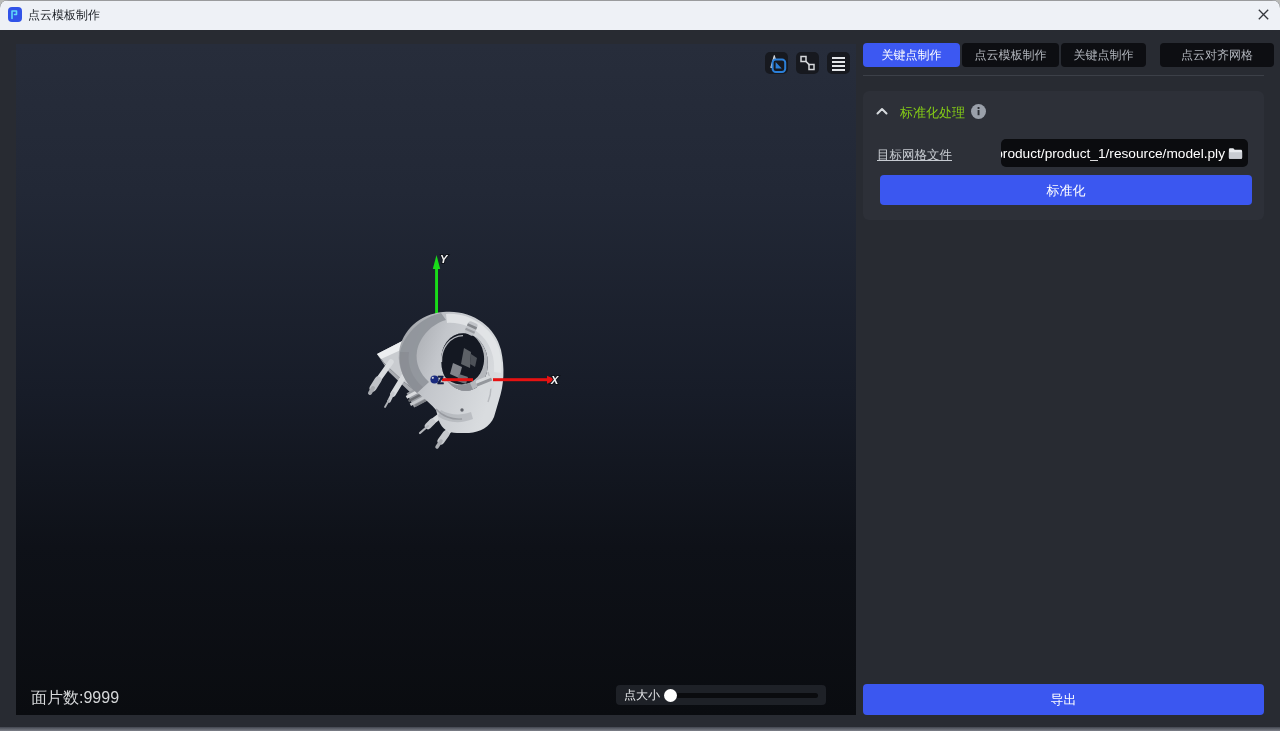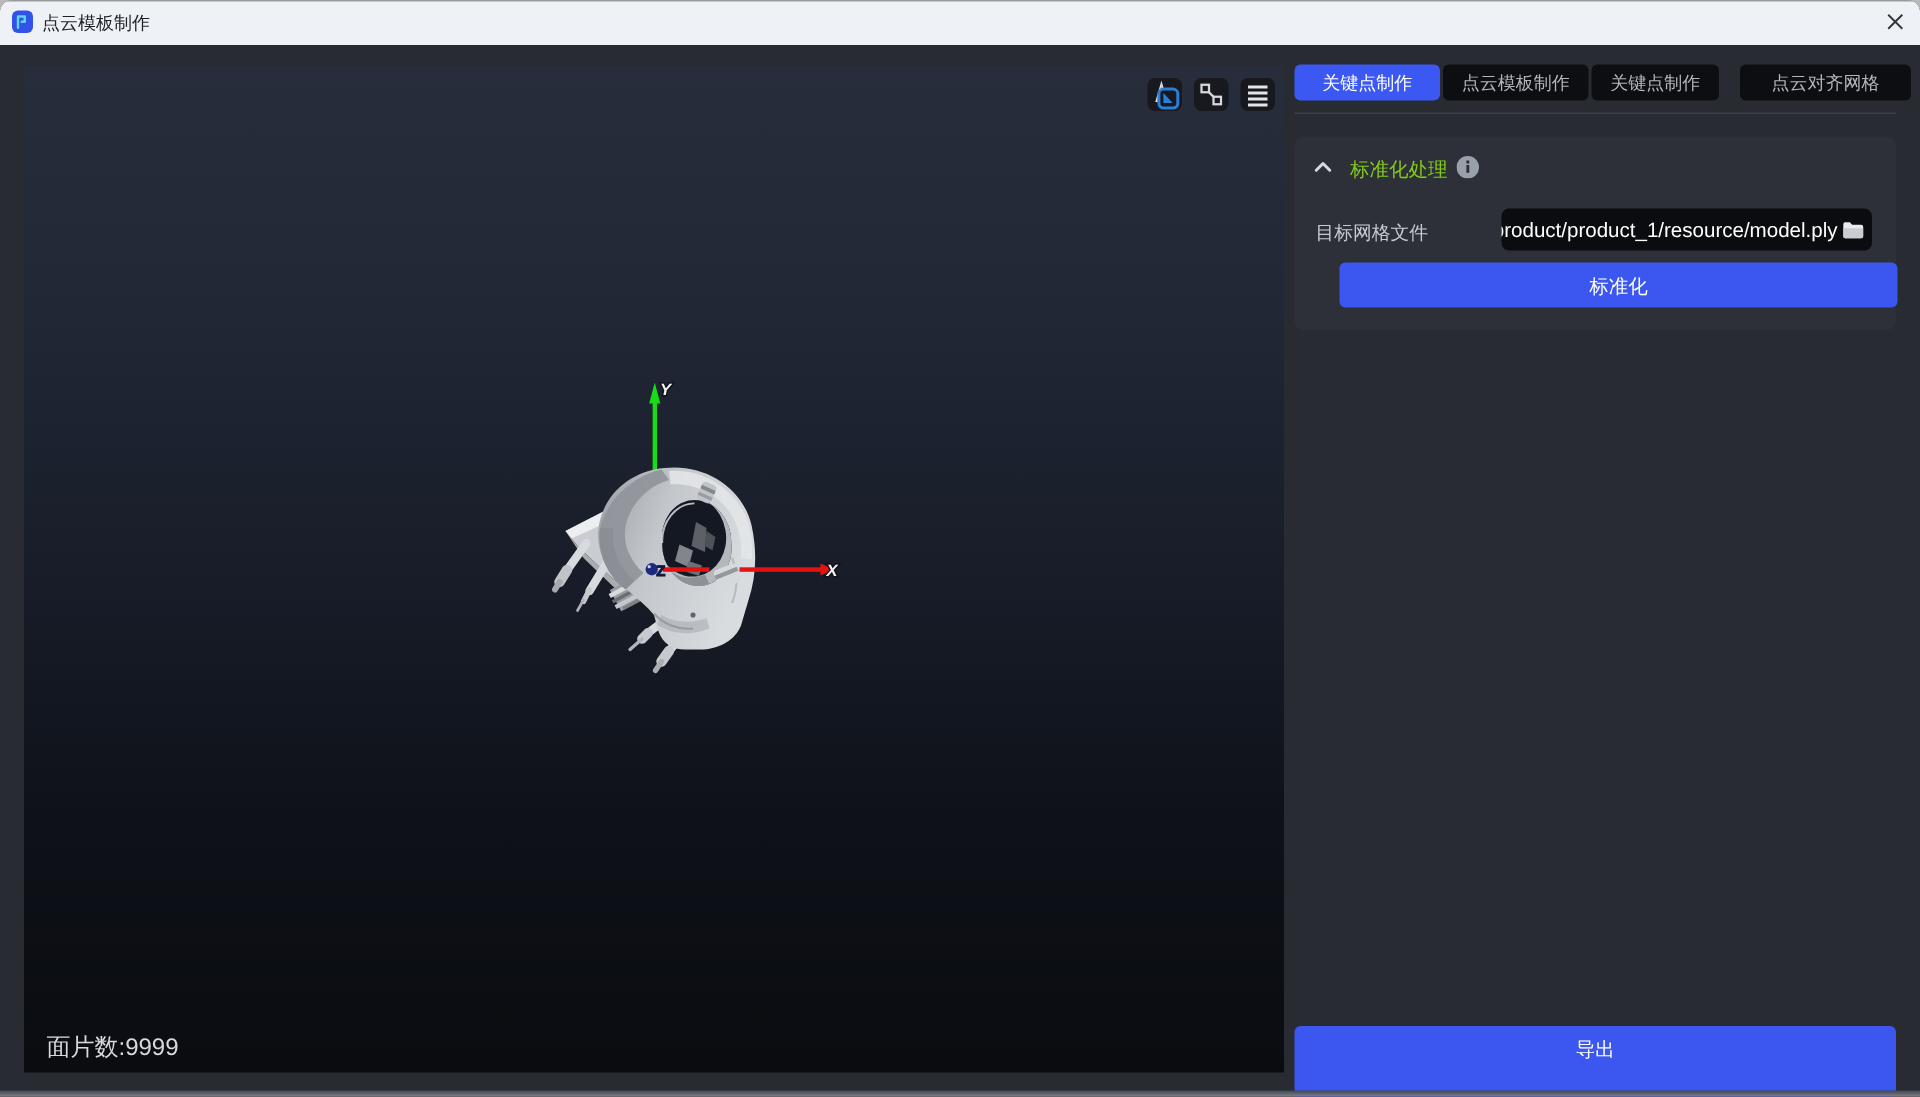--- a/index.html
+++ b/index.html
@@ -26,26 +26,26 @@
   .tab.inactive{background:#0d0e12;color:#b2b6bd;}
   #tab1{left:6px;width:97px;}
   #tab2{left:105px;width:97px;}
   #tab3{left:204px;width:85px;}
   #tab4{left:303px;width:114px;}
   #sep{position:absolute;left:6px;top:45px;width:401px;height:1px;background:#3c4048;}
   #card{position:absolute;left:6px;top:61px;width:401px;height:129px;background:#2d3038;border-radius:6px;}
   #chev{position:absolute;left:13px;top:16px;width:12px;height:8px;}
   #cardtitle{position:absolute;left:37px;top:13px;font-size:13px;color:#84cc16;}
   #infoicon{position:absolute;left:108px;top:13px;width:15px;height:15px;}
-  #fieldlabel{position:absolute;left:14px;top:56px;font-size:12.5px;color:#c7cbd1;}
+  #fieldlabel{position:absolute;left:14px;top:56px;font-size:12.5px;color:#c7cbd1;text-decoration:underline;}
   #inputbox{position:absolute;left:138px;top:48px;width:247px;height:28px;background:#0b0c0f;border-radius:5px;overflow:hidden;}
   #inputtext{position:absolute;right:23px;top:0;height:28px;line-height:29px;font-size:13.7px;color:#fff;white-space:nowrap;}
   #foldericon{position:absolute;right:5px;top:8px;width:15px;height:13px;}
-  #stdbtn{position:absolute;left:30px;top:84px;width:372px;height:30px;background:#3b57f0;border-radius:4px;color:#fff;font-size:13px;text-align:center;line-height:31px;}
-  #exportbtn{position:absolute;left:6px;top:654px;width:401px;height:48px;background:#3b57f0;border-radius:4px;color:#fff;font-size:13px;text-align:center;line-height:32px;}
+  #stdbtn{position:absolute;left:17px;top:84px;width:372px;height:30px;background:#3b57f0;border-radius:4px;color:#fff;font-size:13px;text-align:center;line-height:31px;}
+  #exportbtn{position:absolute;left:6px;top:654px;width:401px;height:31px;background:#3b57f0;border-radius:4px;color:#fff;font-size:13px;text-align:center;line-height:32px;}
   #bottomedge{position:absolute;left:0;bottom:0;width:1280px;height:4px;background:linear-gradient(180deg,#41454f,#7d8089);}
 </style>
 </head>
 <body>
 <div id="win">
   <div style="position:absolute;left:0;top:0;width:1280px;height:1px;background:#9a9b9d;z-index:9"></div>
   <div id="title">
     <div id="appicon">
       <svg width="14" height="15" viewBox="0 0 14 15" style="position:absolute;left:0;top:0">
         <path d="M4 11.5 L4 4 L8.5 4 L8.5 7.5 L6.5 7.5" fill="none" stroke="#5fd8f8" stroke-width="1.6" stroke-linecap="round" stroke-linejoin="round"></path>
@@ -189,20 +189,25 @@
       <svg width="23" height="22" viewBox="0 0 23 22">
         <g stroke="#e3e5e8" stroke-width="2">
           <line x1="5" y1="6" x2="18" y2="6"></line>
           <line x1="5" y1="10" x2="18" y2="10"></line>
           <line x1="5" y1="14" x2="18" y2="14"></line>
           <line x1="5" y1="18" x2="18" y2="18"></line>
         </g>
       </svg>
     </div>
     <div id="facecount">面片数:9999</div>
+    <div id="sliderbox">
+      <div id="sliderlabel">点大小</div>
+      <div id="slidertrack"></div>
+      <div id="sliderthumb"></div>
+    </div>
   </div>
 
   <div id="panel">
     <div class="tab active" id="tab1">关键点制作</div>
     <div class="tab inactive" id="tab2">点云模板制作</div>
     <div class="tab inactive" id="tab3">关键点制作</div>
     <div class="tab inactive" id="tab4">点云对齐网格</div>
     <div id="sep"></div>
     <div id="card">
       <svg id="chev" viewBox="0 0 12 8">

